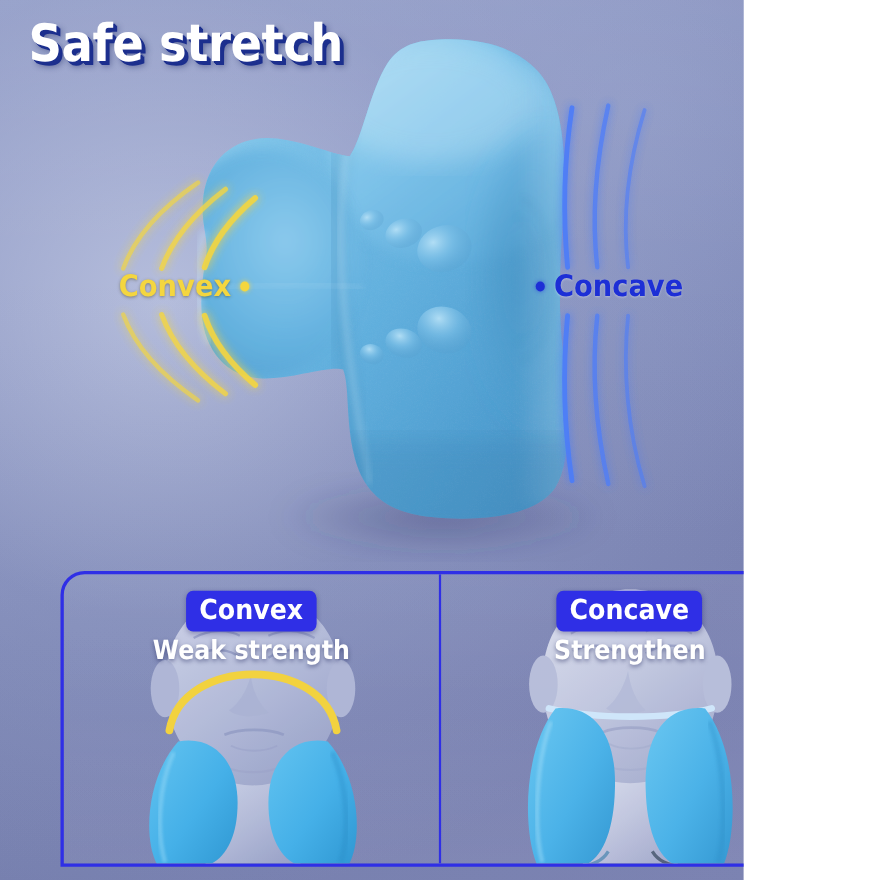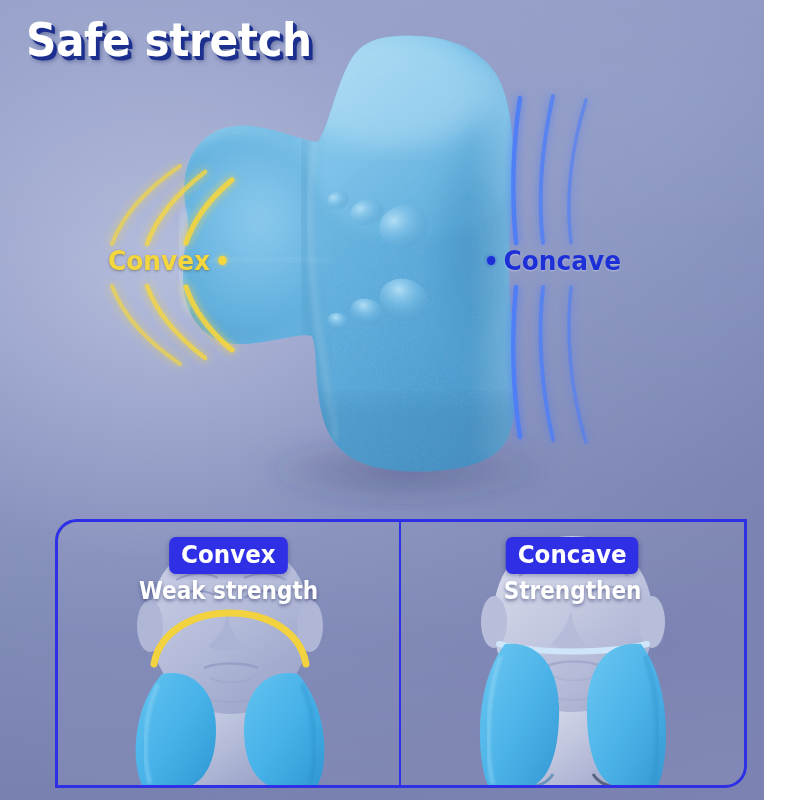--- a/index.html
+++ b/index.html
@@ -6,21 +6,21 @@
 
   html,body{
     width:800px; height:800px;
     font-family:"Liberation Sans", sans-serif;
     overflow:hidden;
   }
 
   
   #stage{
     position:relative;
-    width:764px; height:800px;
+    width:676px; height:800px;
     background:
       radial-gradient(120% 95% at 22% 34%, rgba(190,198,226,.85) 0%, rgba(160,170,210,.35) 38%, rgba(120,132,182,0) 72%),
       radial-gradient(85% 70% at 86% 12%, rgba(150,162,205,.55) 0%, rgba(130,142,190,0) 70%),
       linear-gradient(152deg, #8e99c4 0%, #8690bd 26%, #7e88b6 52%, #7d86b5 72%, #8289b8 100%);
     overflow:hidden;
   }
   
   #stage:after{
     content:""; position:absolute; inset:0; pointer-events:none;
     background:linear-gradient(180deg, rgba(255,255,255,.05) 0%, rgba(255,255,255,0) 30%, rgba(40,50,95,.07) 100%);

